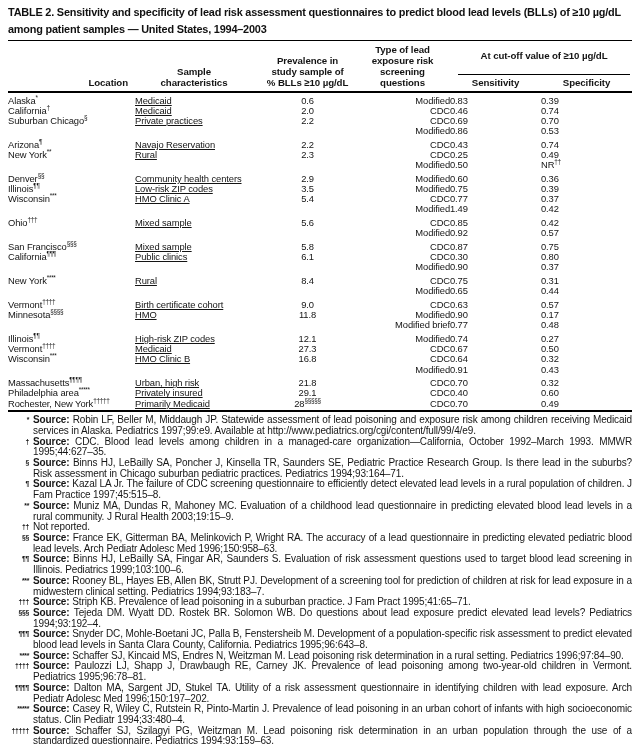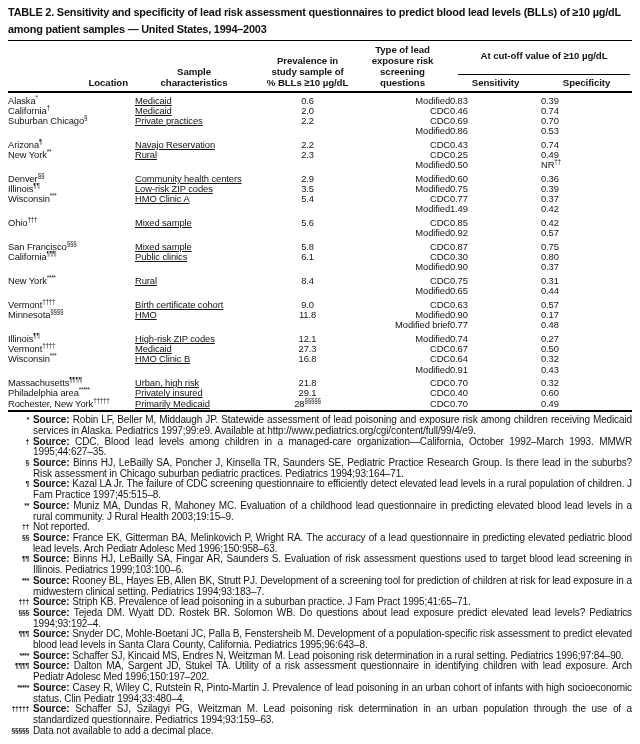--- a/index.html
+++ b/index.html
@@ -364,20 +364,24 @@
       </div>
       <div class="fn">
         <div class="fn-marker">¶¶¶</div>
         <div class="fn-text"><b>Source: </b>Snyder DC, Mohle-Boetani JC, Palla B, Fenstersheib M. Development of a population-specific risk assessment to predict elevated blood lead levels in Santa Clara County, California. Pediatrics 1995;96:643–8.</div>
       </div>
       <div class="fn">
         <div class="fn-marker">****</div>
         <div class="fn-text"><b>Source: </b>Schaffer SJ, Kincaid MS, Endres N, Weitzman M. Lead poisoning risk determination in a rural setting. Pediatrics 1996;97:84–90.</div>
       </div>
       <div class="fn">
+        <div class="fn-marker">††††</div>
+        <div class="fn-text"><b>Source: </b>Paulozzi LJ, Shapp J, Drawbaugh RE, Carney JK. Prevalence of lead poisoning among two-year-old children in Vermont. Pediatrics 1995;96:78–81.</div>
+      </div>
+      <div class="fn">
         <div class="fn-marker">¶¶¶¶</div>
         <div class="fn-text"><b>Source: </b>Dalton MA, Sargent JD, Stukel TA. Utility of a risk assessment questionnaire in identifying children with lead exposure. Arch Pediatr Adolesc Med 1996;150:197–202.</div>
       </div>
       <div class="fn">
         <div class="fn-marker">*****</div>
         <div class="fn-text"><b>Source: </b>Casey R, Wiley C, Rutstein R, Pinto-Martin J. Prevalence of lead poisoning in an urban cohort of infants with high socioeconomic status. Clin Pediatr 1994;33:480–4.</div>
       </div>
       <div class="fn">
         <div class="fn-marker">†††††</div>
         <div class="fn-text"><b>Source: </b>Schaffer SJ, Szilagyi PG, Weitzman M. Lead poisoning risk determination in an urban population through the use of a standardized questionnaire. Pediatrics 1994;93:159–63.</div>

